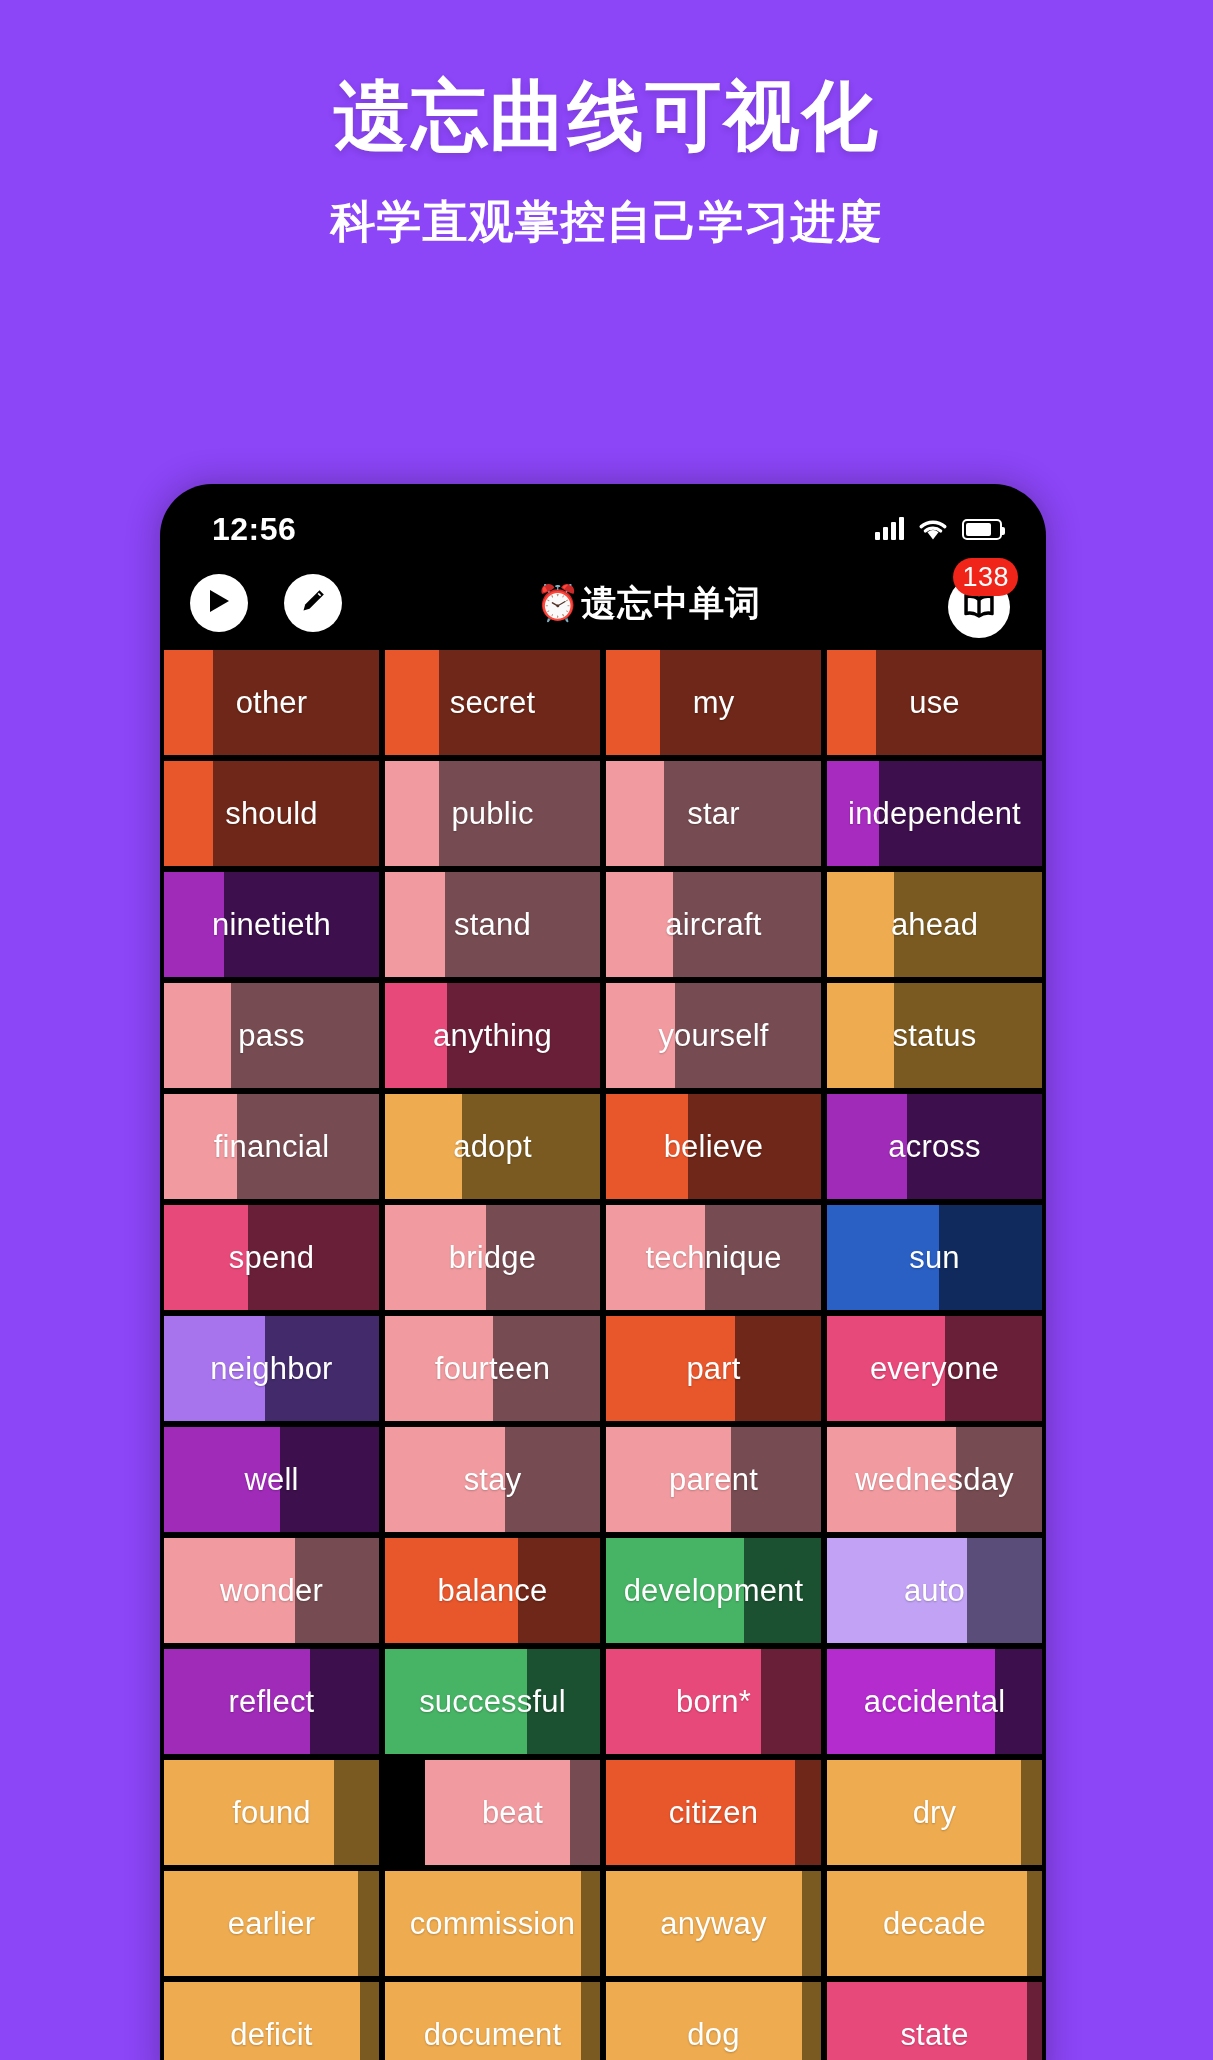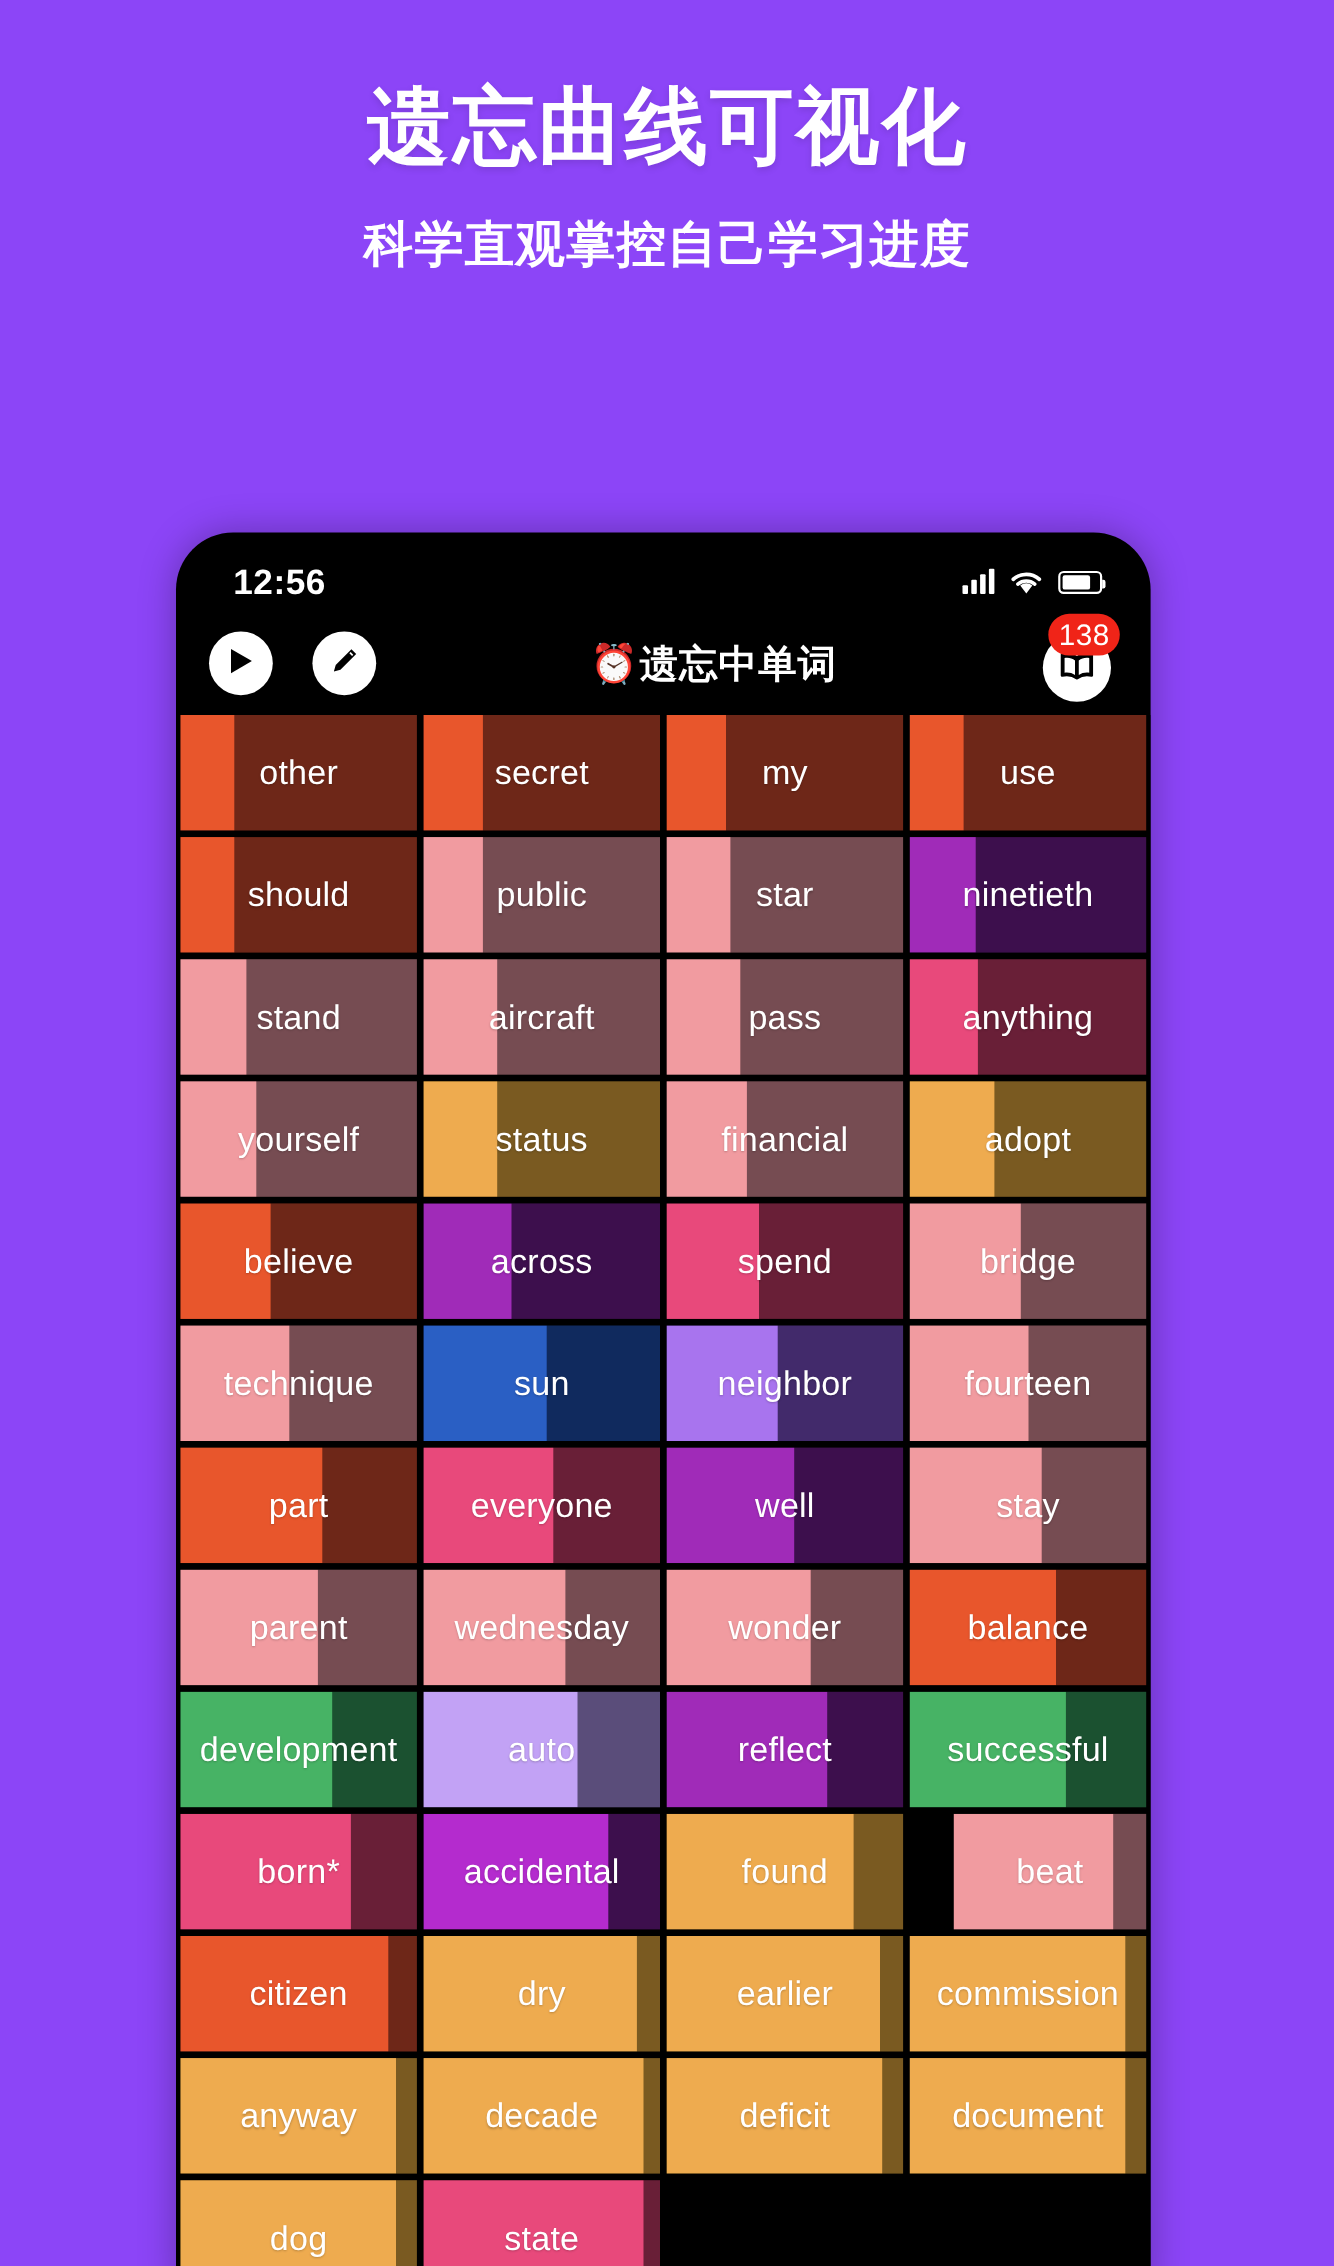--- a/index.html
+++ b/index.html
@@ -268,30 +268,38 @@
       </div>
       <div class="tile" style="background: rgb(118, 76, 82);">
         <div class="fill" style="background: rgb(241, 155, 160); width: 25%;"></div>
         <div class="label">public</div>
       </div>
       <div class="tile" style="background: rgb(118, 76, 82); align-items: center;">
         <div class="fill" style="background: rgb(241, 155, 160); width: 27%;"></div>
         <div class="label">star</div>
       </div>
       <div class="tile" style="background: rgb(61, 15, 77);">
+        <div class="fill" style="background: rgb(168, 43, 192); width: 24%;"></div>
+        <div class="label">independent</div>
+      </div>
+      <div class="tile" style="background: rgb(61, 15, 77);">
         <div class="fill" style="background: rgb(160, 43, 184); width: 28%;"></div>
         <div class="label">ninetieth</div>
       </div>
       <div class="tile" style="background: rgb(118, 76, 82);">
         <div class="fill" style="background: rgb(241, 155, 160); width: 28%;"></div>
         <div class="label">stand</div>
       </div>
       <div class="tile" style="background: rgb(118, 76, 82);">
         <div class="fill" style="background: rgb(241, 155, 160); width: 31%;"></div>
         <div class="label">aircraft</div>
+      </div>
+      <div class="tile" style="background: rgb(122, 90, 33);">
+        <div class="fill" style="background: rgb(238, 171, 79); width: 31%;"></div>
+        <div class="label">ahead</div>
       </div>
       <div class="tile" style="background: rgb(118, 76, 82);">
         <div class="fill" style="background: rgb(241, 155, 160); width: 31%;"></div>
         <div class="label">pass</div>
       </div>
       <div class="tile" style="background: rgb(105, 31, 55);">
         <div class="fill" style="background: rgb(232, 73, 123); width: 29%;"></div>
         <div class="label">anything</div>
       </div>
       <div class="tile" style="background: rgb(118, 76, 82);">

